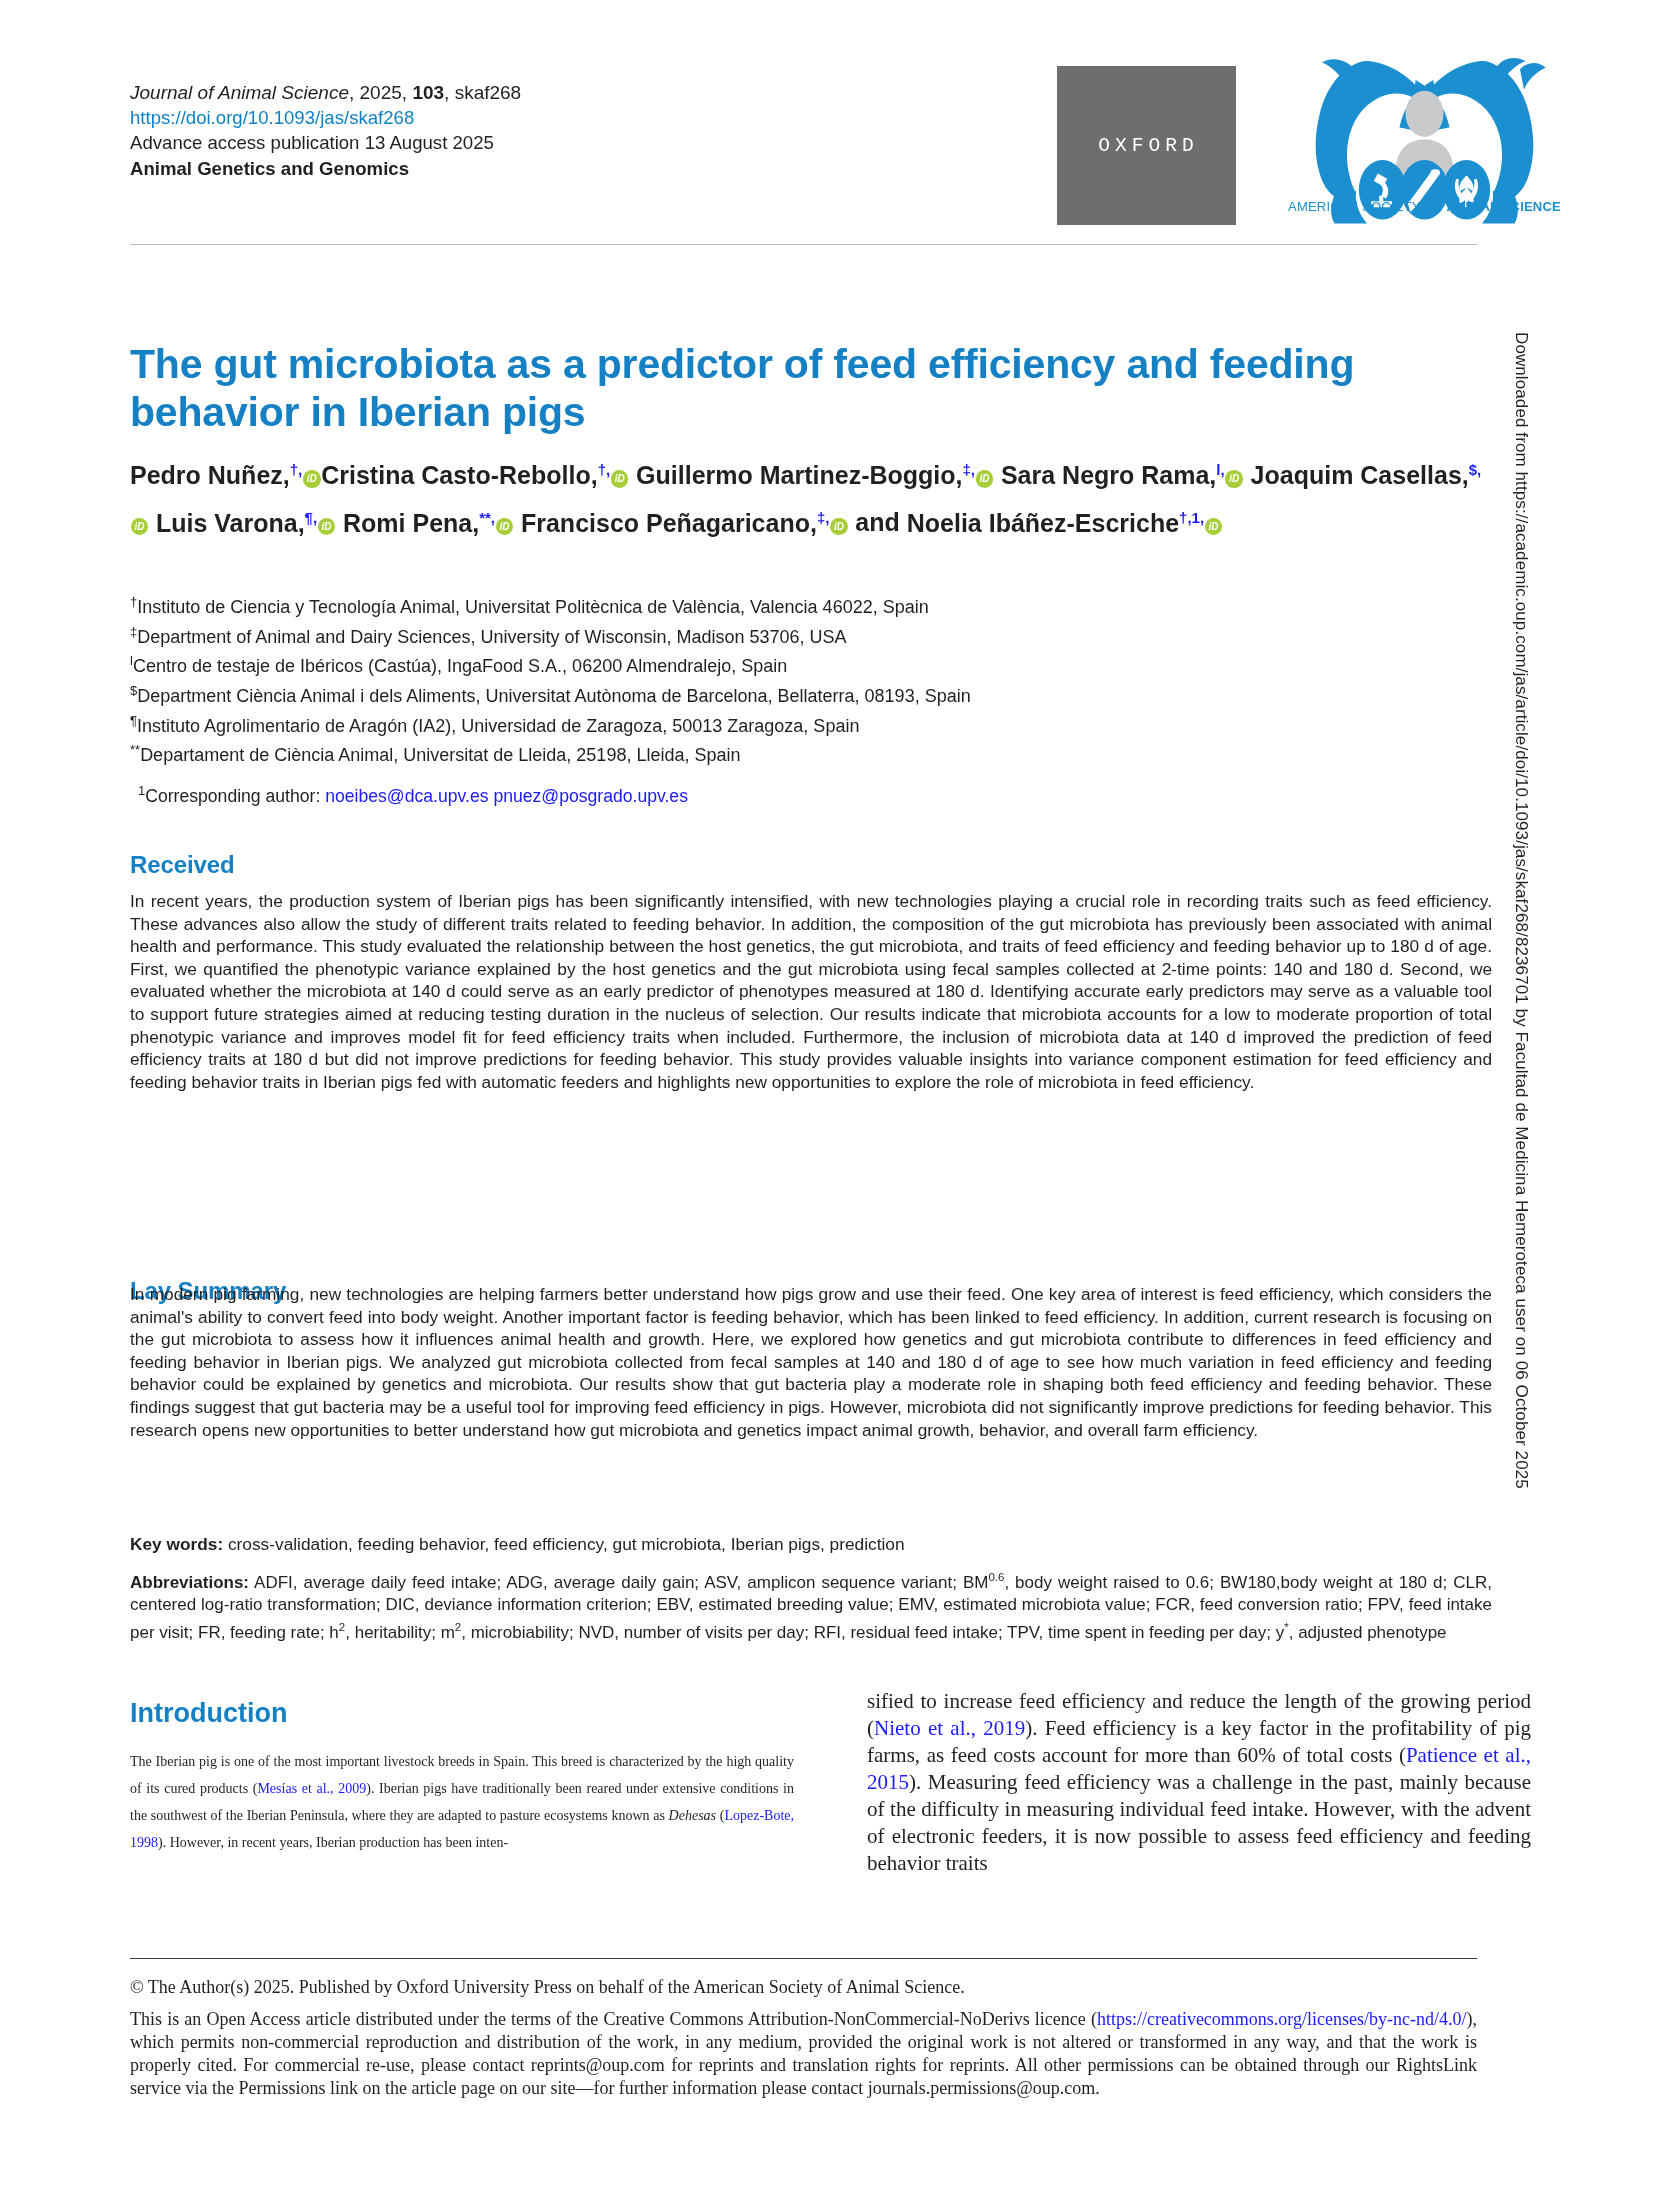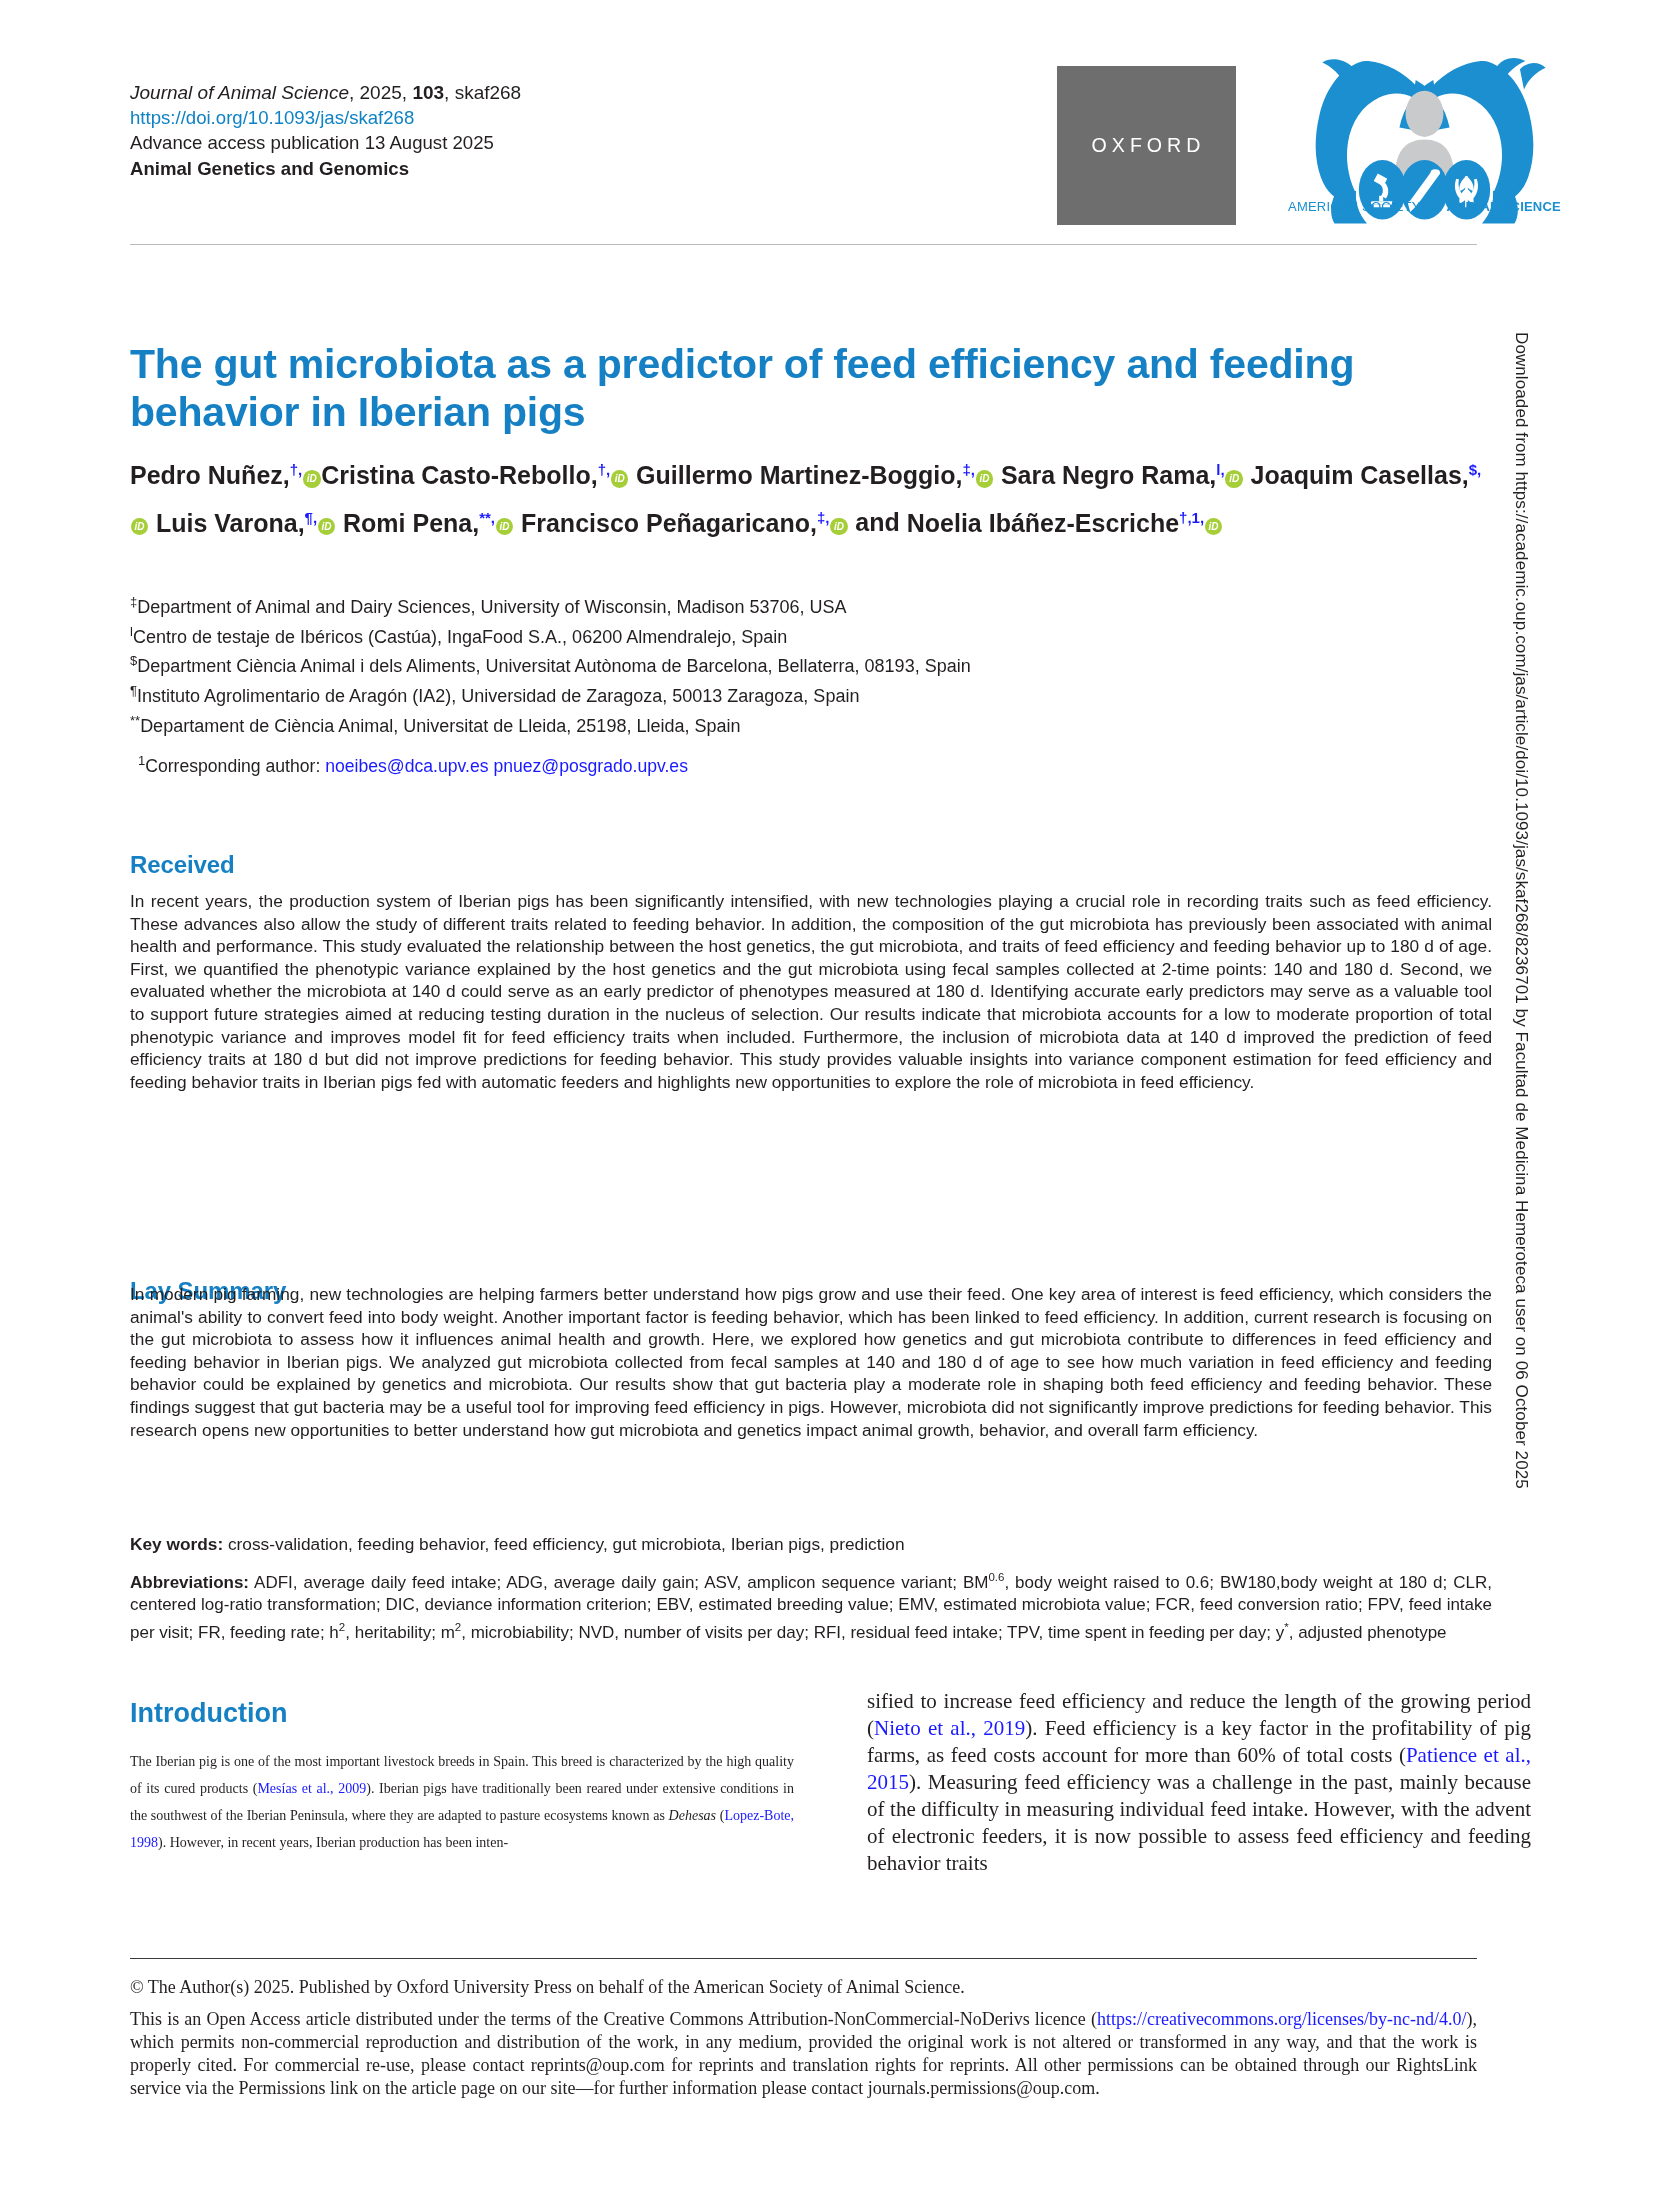--- a/index.html
+++ b/index.html
@@ -36,21 +36,21 @@
   .mast-line.section { font-weight:bold; font-size:18.6px; margin-top:0.7px; }
 
   .logo-oxford {
     position:absolute; left:1057px; top:66px;
     width:179px; height:159px;
     background:#6e6e6e;
     display:flex; align-items:center; justify-content:center;
   }
   .logo-oxford span {
     color:#ffffff; font-size:19.6px; letter-spacing:5px;
-    font-family:Liberation Sans, sans-serif;
+    font-family:Liberation Mono, monospace;
     padding-left:4px;
   }
   .logo-asas { position:absolute; left:1272px; top:57px; width:305px; height:176px; }
   .asas-caption {
     position:absolute; left:1272px; top:199px; width:305px;
     text-align:center; font-size:13px; color:#1b8fd0; letter-spacing:0.2px;
   }
   .asas-caption b { font-weight:bold; }
 
   .rule-top {
@@ -244,20 +244,21 @@
     <span><span>Sara Negro Rama,</span><sup>l,</sup><span class="orcid">iD</span></span>
     <span><span>Joaquim Casellas,</span><sup>$,</sup><span class="orcid">iD</span></span>
     <span><span>Luis Varona,</span><sup>¶,</sup><span class="orcid">iD</span></span>
     <span><span>Romi Pena,</span><sup>**,</sup><span class="orcid">iD</span></span>
     <span><span>Francisco Peñagaricano,</span><sup>‡,</sup><span class="orcid">iD</span></span>
     <span>and</span>
     <span><span>Noelia Ibáñez-Escriche</span><sup>†,1,</sup><span class="orcid">iD</span></span>
   </div>
 
   <div class="affils">
+    <div><sup>†</sup><span>Instituto de Ciencia y Tecnología Animal, Universitat Politècnica de València, Valencia 46022, Spain</span></div>
     <div><sup>‡</sup><span>Department of Animal and Dairy Sciences, University of Wisconsin, Madison 53706, USA</span></div>
     <div><sup>l</sup><span>Centro de testaje de Ibéricos (Castúa), IngaFood S.A., 06200 Almendralejo, Spain</span></div>
     <div><sup>$</sup><span>Department Ciència Animal i dels Aliments, Universitat Autònoma de Barcelona, Bellaterra, 08193, Spain</span></div>
     <div><sup>¶</sup><span>Instituto Agrolimentario de Aragón (IA2), Universidad de Zaragoza, 50013 Zaragoza, Spain</span></div>
     <div><sup>**</sup><span>Departament de Ciència Animal, Universitat de Lleida, 25198, Lleida, Spain</span></div>
     <div class="corr"><sup>1</sup><span>Corresponding author:</span>
       <span class="link">noeibes@dca.upv.es</span>
       <span class="link">pnuez@posgrado.upv.es</span>
     </div>
   </div>

